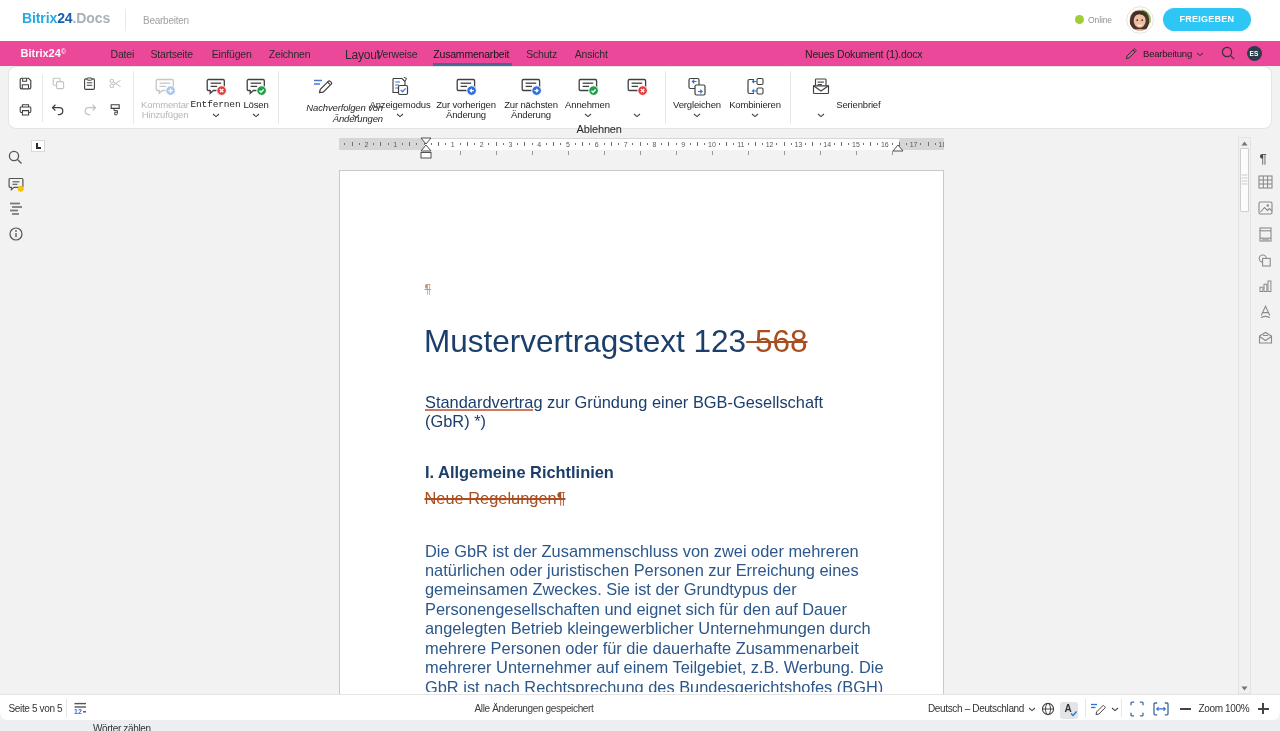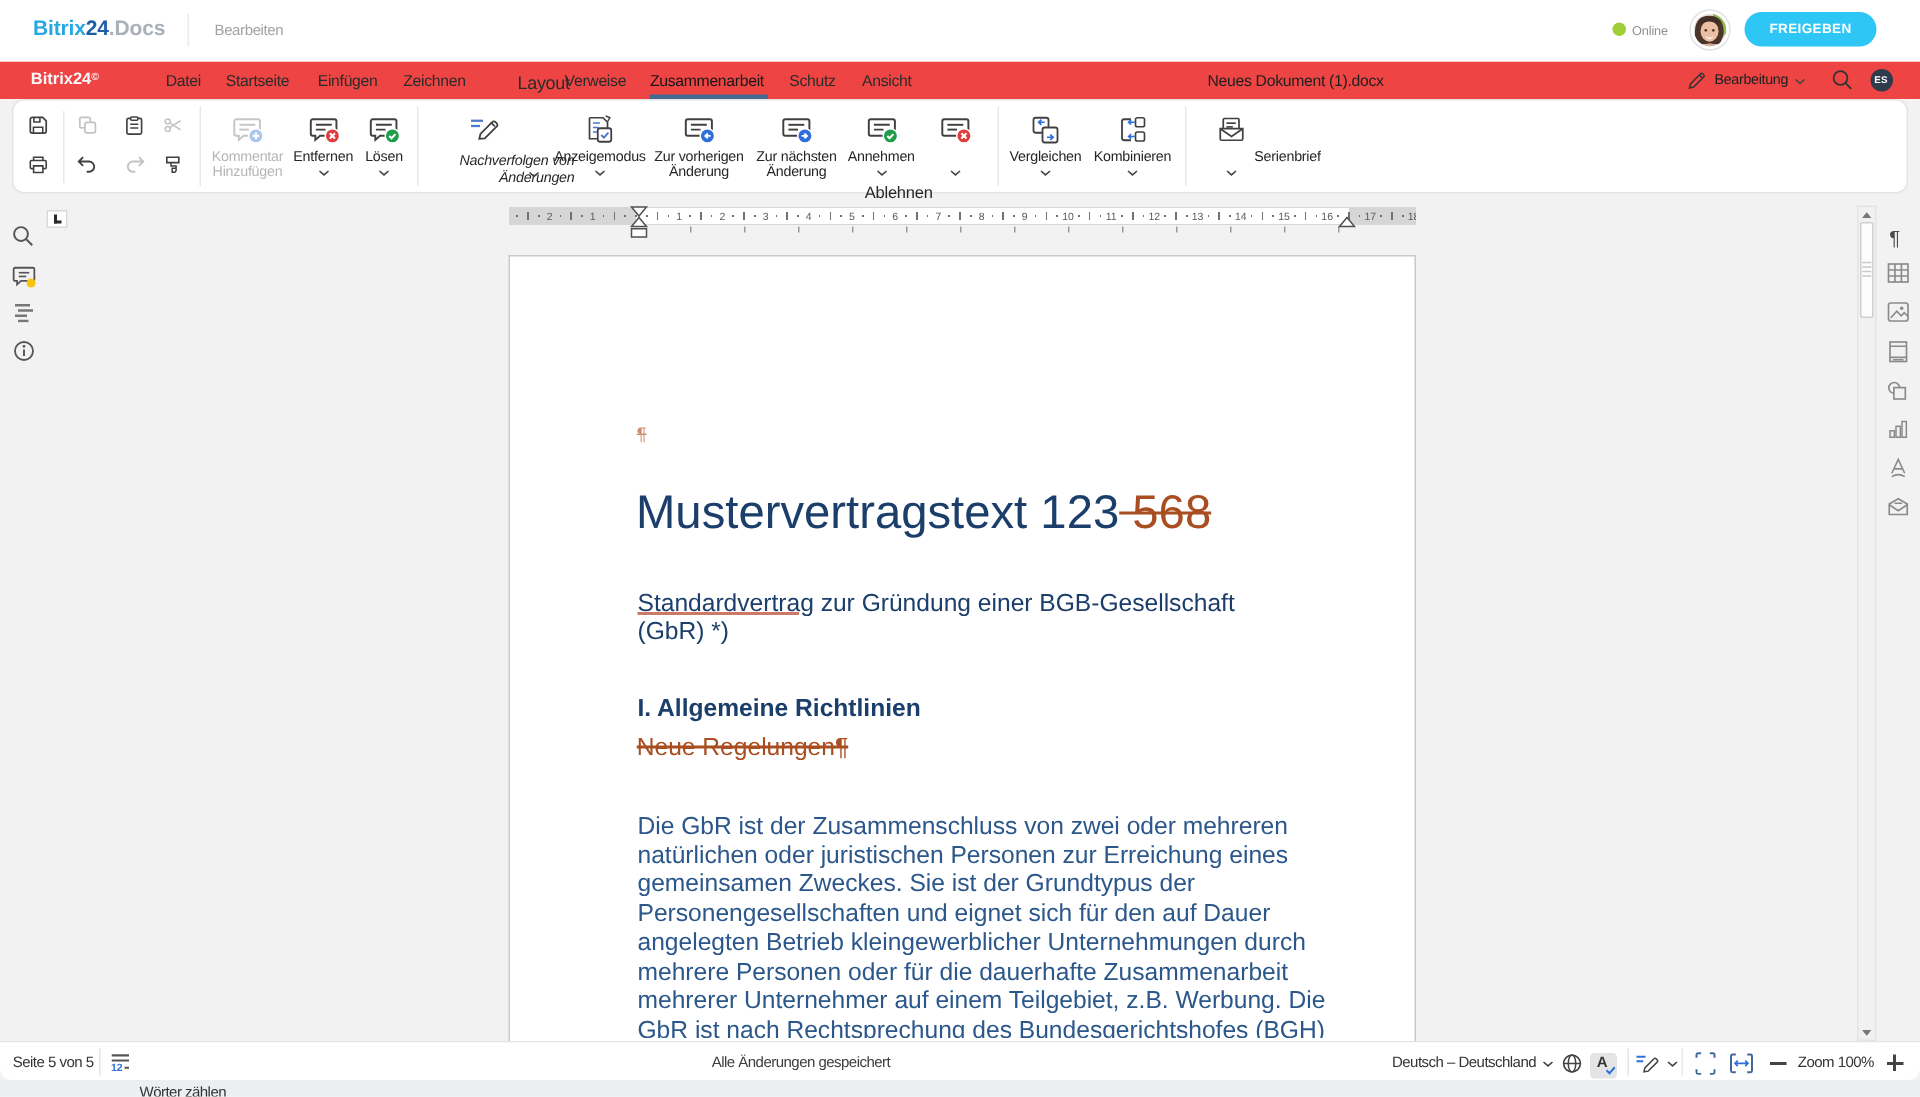--- a/index.html
+++ b/index.html
@@ -30,21 +30,21 @@
       <circle cx="11.2" cy="14.2" r="0.9" fill="#4f3a2f"></circle>
         <circle cx="16.2" cy="14.2" r="0.9" fill="#4f3a2f"></circle>
       <path d="M10.7 17.8 q3 2.6 6 0 q-1.4 2.4-3 2.4 q-1.6 0-3-2.4z" fill="#fff"></path>
       <path d="M9 25 q4.8-4.2 9.6 0 l-0.9 3 h-7.8z" fill="#d8ab92"></path>
     </g>
   </svg>
   <div class="abs" style="left:1163px;top:7.5px;width:88px;height:23px;border-radius:12px;background:#2ec6f5;color:#fff;
        font-size:9px;font-weight:bold;text-align:center;line-height:23px;letter-spacing:0.25px">FREIGEBEN</div>
 </div>
 
-<div class="abs" style="left:0;top:41px;width:1280px;height:25px;background:#ef4444">
+<div class="abs" style="left:0;top:41px;width:1280px;height:25px;background:#ec4899">
 <div class="abs" style="left:20.5px;top:6px;font-size:11px;font-weight:bold;color:#fafafa;letter-spacing:0px">Bitrix24<span style="font-size:7px;vertical-align:3px">©</span></div>
 <div class="abs" style="left:110.5px;top:6.5px;font-size:10.5px;letter-spacing:-0.2px;color:#2b2b2b">Datei</div>
 <div class="abs" style="left:150.5px;top:6.5px;font-size:10.5px;letter-spacing:-0.2px;color:#2b2b2b">Startseite</div>
 <div class="abs" style="left:211.8px;top:6.5px;font-size:10.5px;letter-spacing:-0.2px;color:#2b2b2b">Einfügen</div>
 <div class="abs" style="left:268.8px;top:6.5px;font-size:10.5px;letter-spacing:-0.2px;color:#2b2b2b">Zeichnen</div>
 <div class="abs" style="left:345px;top:6.5px;font-size:12px;letter-spacing:-0.2px;color:#2b2b2b">Layout</div>
 <div class="abs" style="left:376.4px;top:6.5px;font-size:10.5px;letter-spacing:-0.2px;color:#2b2b2b">Verweise</div>
 <div class="abs" style="left:433.3px;top:6.5px;font-size:10.5px;letter-spacing:-0.2px;color:#161616">Zusammenarbeit</div>
 <div class="abs" style="left:526.2px;top:6.5px;font-size:10.5px;letter-spacing:-0.2px;color:#2b2b2b">Schutz</div>
 <div class="abs" style="left:574.7px;top:6.5px;font-size:10.5px;letter-spacing:-0.2px;color:#2b2b2b">Ansicht</div>
@@ -114,21 +114,21 @@
     <path d="M18.6 14.4 v4.4 M16.4 16.6 h4.4" stroke="#fff" stroke-width="1.4"></path>
   </svg>
 <div style="position:absolute;left:105px;top:99.5px;width:120px;text-align:center;font-size:9.5px;line-height:10.5px;letter-spacing:-0.15px;color:#b6b6b6;">Kommentar<br>Hinzufügen</div>
 <svg width="26" height="26" viewBox="0 0 26 26" style="position:absolute;left:202.5px;top:74px">
     <path d="M5.5 5.5 h14.5 a1.3 1.3 0 0 1 1.3 1.3 v8.4 a1.3 1.3 0 0 1 -1.3 1.3 h-9.6 l-3.2 2.8 v-2.8 h-1.7 a1.3 1.3 0 0 1 -1.3 -1.3 v-8.4 a1.3 1.3 0 0 1 1.3 -1.3 z" fill="none" stroke="#404040" stroke-width="1.3"></path>
     <line x1="7.6" y1="9.2" x2="18.2" y2="9.2" stroke="#404040" stroke-width="1.3"></line>
     <line x1="7.6" y1="12.4" x2="14" y2="12.4" stroke="#404040" stroke-width="1.3"></line>
     <circle cx="18.6" cy="16.6" r="4.8" fill="#e23b3b" stroke="#fff" stroke-width="1"></circle>
     <path d="M16.9 14.9 l3.4 3.4 M20.3 14.9 l-3.4 3.4" stroke="#fff" stroke-width="1.4"></path>
   </svg>
-<div style="position:absolute;left:155.5px;top:99.5px;width:120px;text-align:center;font-size:9.5px;line-height:10.5px;letter-spacing:-0.15px;color:#262626;">Entfernen</div>
+<div style="position:absolute;left:155.5px;top:99.5px;width:120px;text-align:center;font-size:9.5px;line-height:10.5px;letter-spacing:-0.15px;color:#262626;font-family:Liberation Mono, monospace;">Entfernen</div>
 <svg width="8" height="5" viewBox="0 0 8 5" style="position:absolute;left:211.5px;top:113.0px">
     <path d="M1 1 l3 2.6 3-2.6" stroke="#444" stroke-width="1.1" fill="none"></path>
   </svg>
 <svg width="26" height="26" viewBox="0 0 26 26" style="position:absolute;left:243px;top:74px">
     <path d="M5.5 5.5 h14.5 a1.3 1.3 0 0 1 1.3 1.3 v8.4 a1.3 1.3 0 0 1 -1.3 1.3 h-9.6 l-3.2 2.8 v-2.8 h-1.7 a1.3 1.3 0 0 1 -1.3 -1.3 v-8.4 a1.3 1.3 0 0 1 1.3 -1.3 z" fill="none" stroke="#404040" stroke-width="1.3"></path>
     <line x1="7.6" y1="9.2" x2="18.2" y2="9.2" stroke="#404040" stroke-width="1.3"></line>
     <line x1="7.6" y1="12.4" x2="14" y2="12.4" stroke="#404040" stroke-width="1.3"></line>
     <circle cx="18.6" cy="16.6" r="4.8" fill="#1e9e4a" stroke="#fff" stroke-width="1"></circle>
     <path d="M16.5 16.7 l1.5 1.5 2.6-2.8" stroke="#fff" stroke-width="1.4" fill="none"></path>
   </svg>

